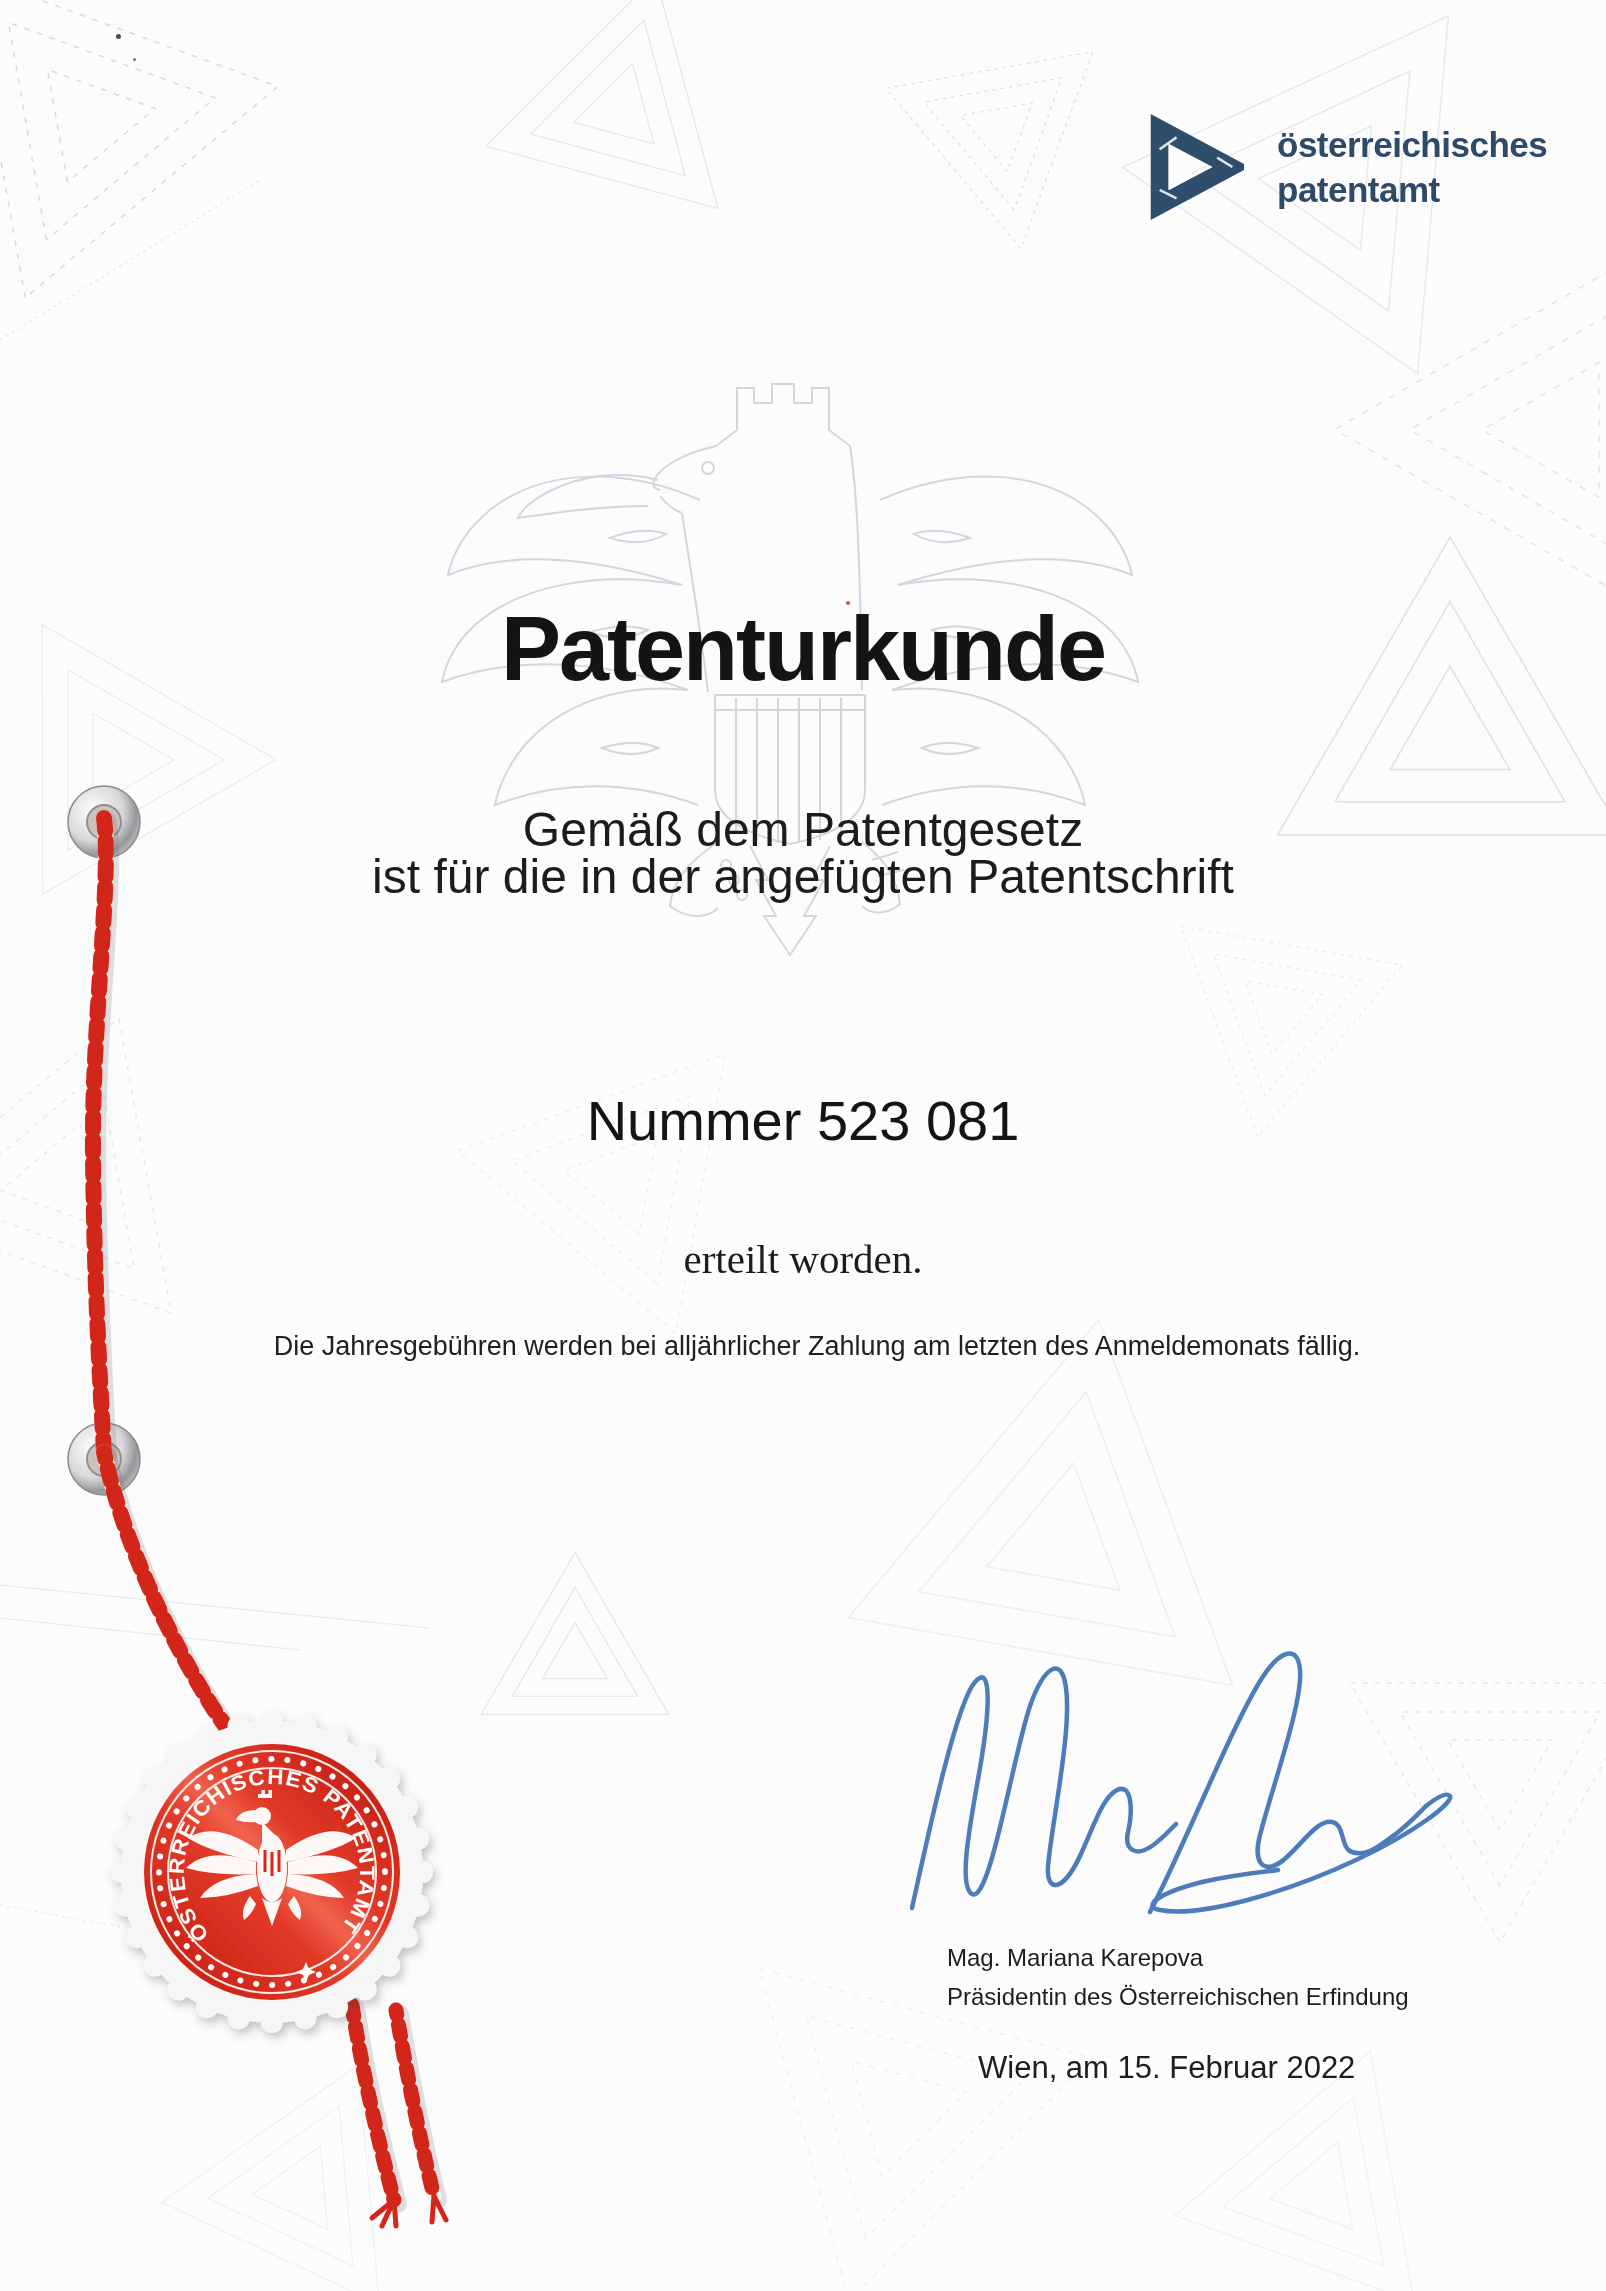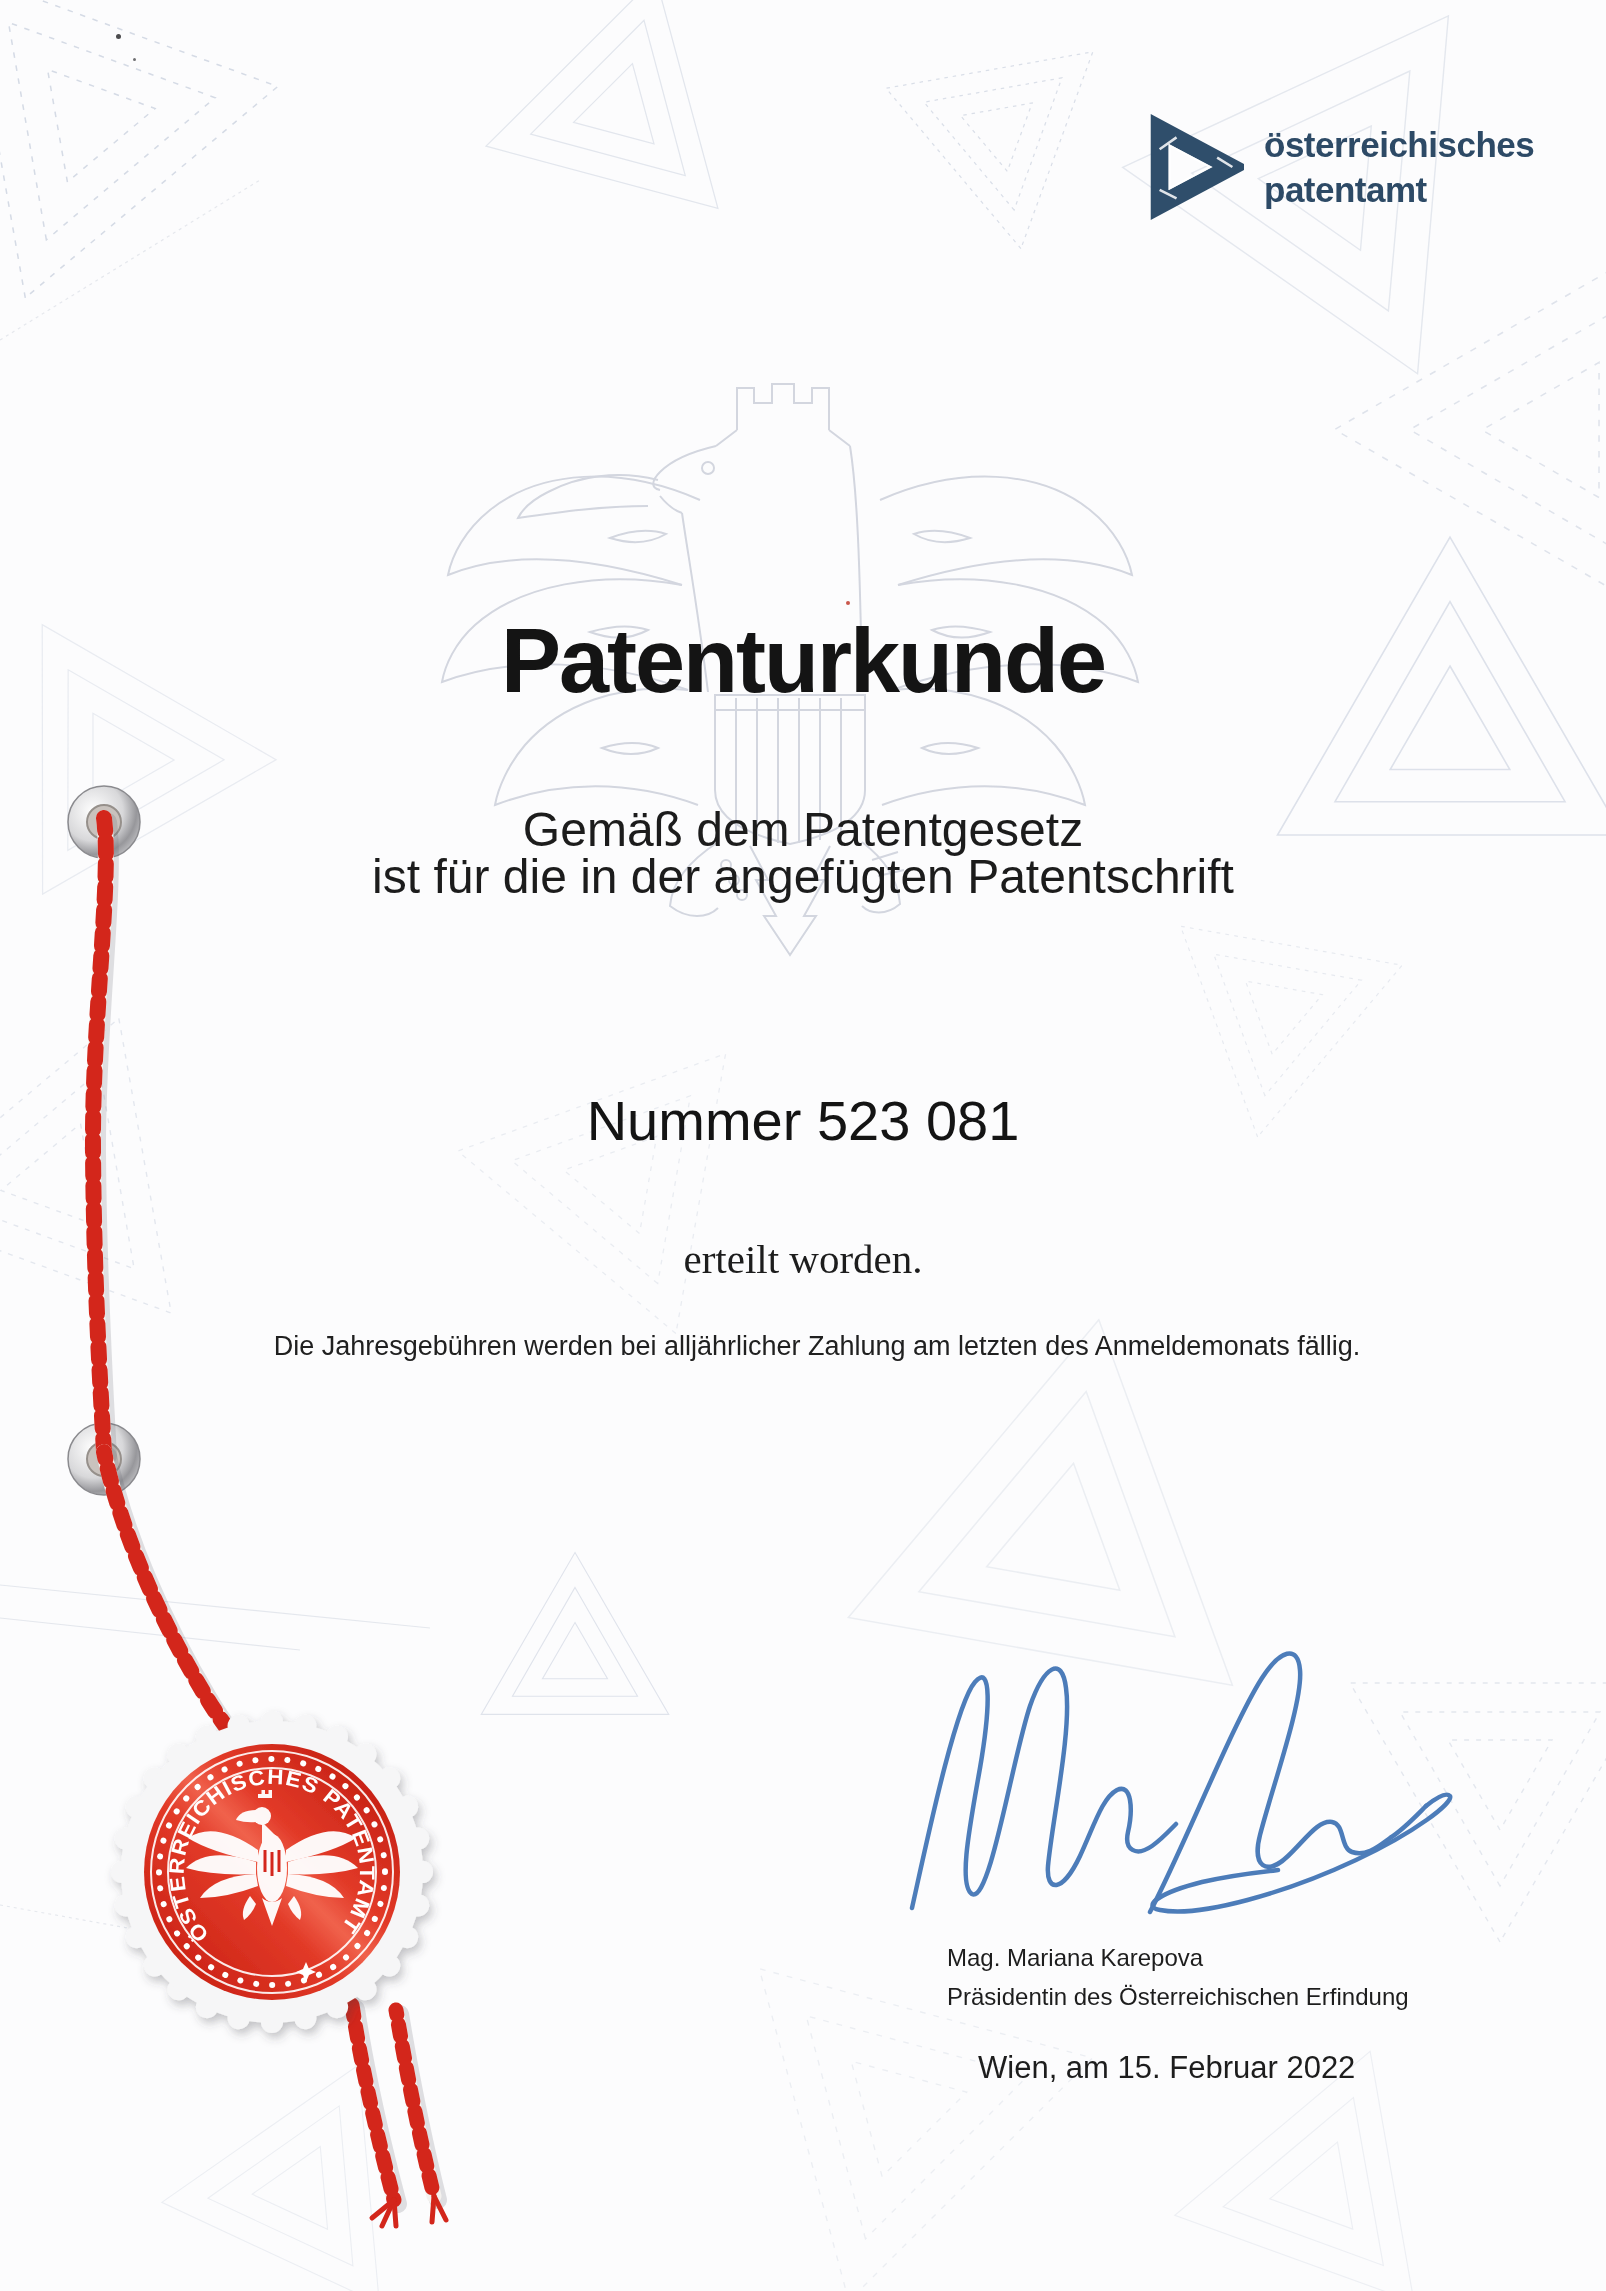--- a/index.html
+++ b/index.html
@@ -8,25 +8,25 @@
     width:1606px;height:2291px;
     background:#fcfcfd;
     overflow:hidden;
     font-family:"Liberation Sans", sans-serif;
     color:#1d1d1d;
   }
   svg{display:block;}
   .wm{position:absolute;left:0;top:0;width:1606px;height:2291px;pointer-events:none;}
   .eagle-wm{position:absolute;left:420px;top:360px;width:740px;height:620px;opacity:.8;pointer-events:none;}
 
-  .logo{position:absolute;left:1148px;top:112px;display:flex;align-items:center;gap:20px;}
+  .logo{position:absolute;left:1148px;top:112px;display:flex;align-items:center;gap:33px;}
   .logo-text{font-size:35px;line-height:45px;font-weight:700;color:#2d4a66;letter-spacing:-0.5px;}
 
   .centered{position:absolute;left:0;right:0;text-align:center;}
-  .title{top:598px;font-size:90px;font-weight:700;letter-spacing:-2px;color:#141414;margin-top:12px;}
+  .title{top:598px;font-size:90px;font-weight:700;letter-spacing:-2px;color:#141414;}
   .body-text{top:806px;font-size:48px;line-height:47px;color:#1c1c1c;}
   .number{top:1088px;font-size:56px;font-weight:400;color:#141414;}
   .granted{top:1235px;font-size:41px;font-family:Liberation Serif, serif;}
   .fees{top:1331px;font-size:27px;color:#202020;transform:translateX(14px);}
 
   .sig-block{position:absolute;left:947px;top:1938px;font-size:24px;line-height:39px;text-align:left;}
   .date-line{position:absolute;left:947px;top:2050px;font-size:31px;margin-left:31px;}
 
   .sig-svg{position:absolute;left:860px;top:1630px;}
   .overlay{position:absolute;left:0;top:0;width:1606px;height:2291px;pointer-events:none;}

